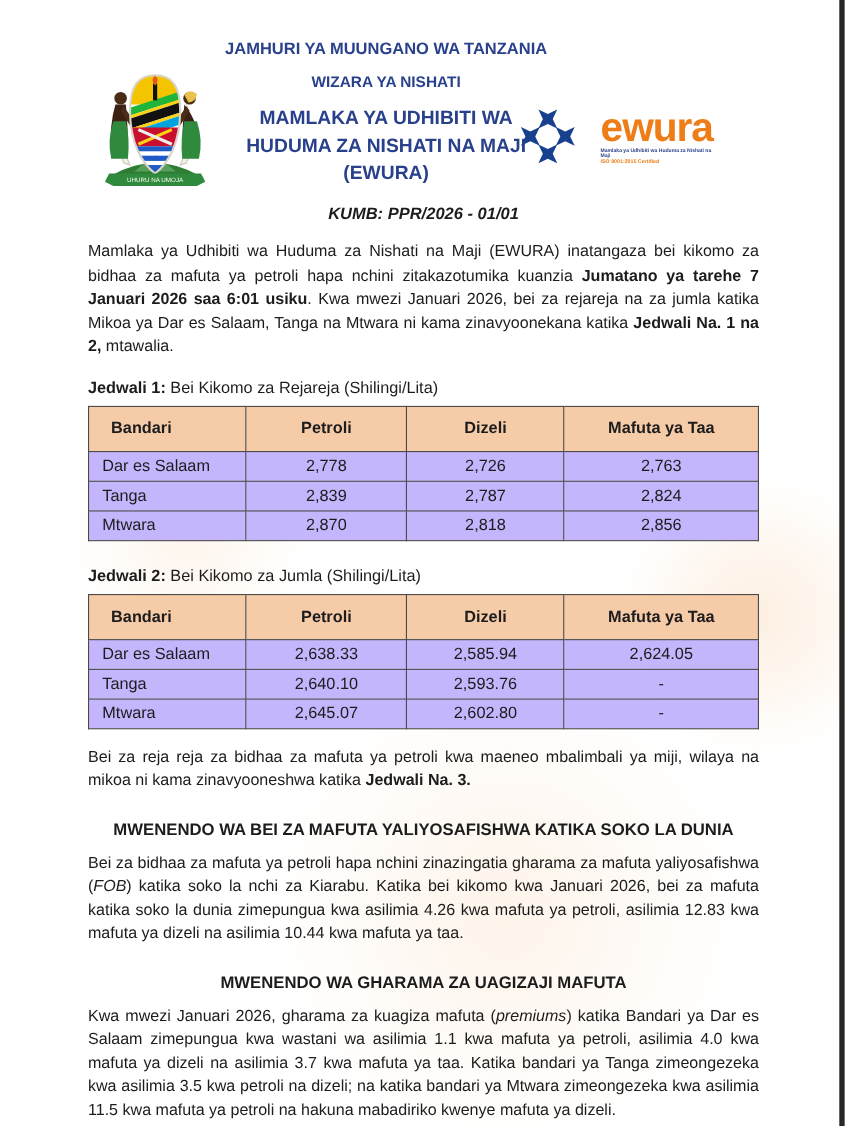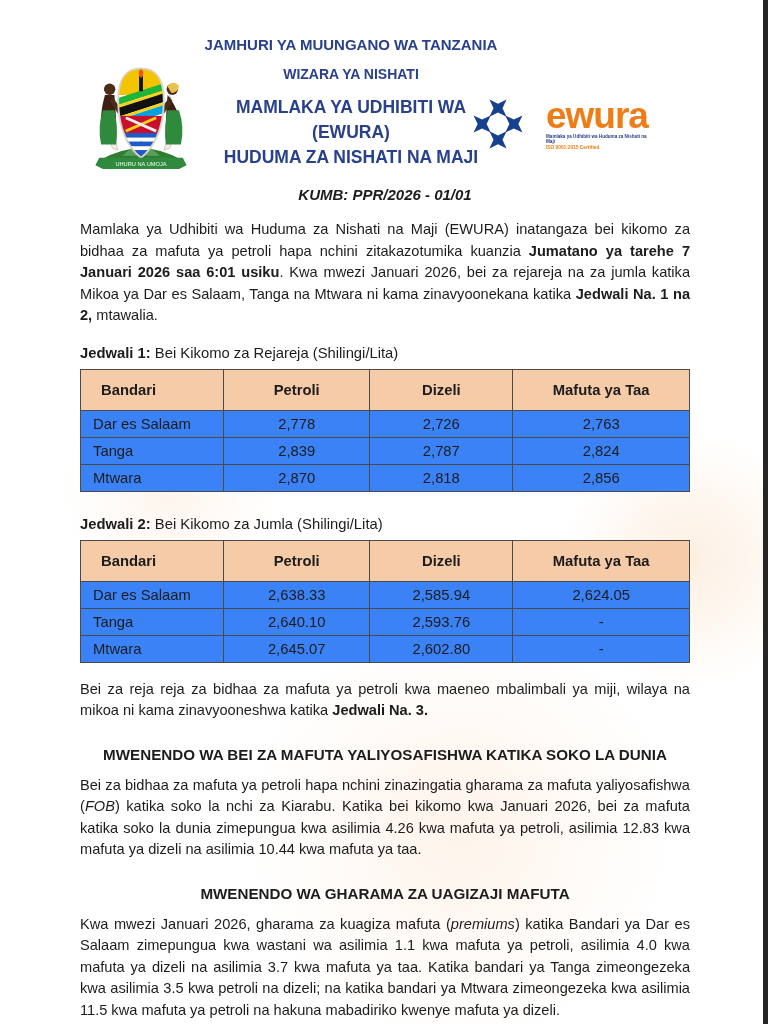--- a/index.html
+++ b/index.html
@@ -66,21 +66,21 @@
     font-size:14.8px;
   }
   table.price th,table.price td{
     border:1.4px solid #4a4a4a;padding:0 8px;
   }
   table.price th{
     background:var(--table-header-bg,#f6cba8);
     height:40px;font-weight:bold;text-align:center;
   }
   table.price th:first-child{text-align:left;padding-left:20px;}
-  table.price td{height:26px;text-align:center;background:#3b82f6;}
+  table.price td{height:26px;text-align:center;background:#c4b5fd;}
   table.price td:first-child{text-align:left;padding-left:12px;}
   table.price col.c1{width:23.5%;}
   table.price col.c2{width:24%;}
   table.price col.c3{width:23.5%;}
   table.price col.c4{width:29%;}
   .sec-heading{
     font-weight:bold;font-size:15.2px;margin:24px 0 0 0;text-align:center;
   }
 </style>
 </head>
@@ -144,22 +144,22 @@
       <path d="M60,12 C76,12 84,22 84,46 C84,76 73,96 60,106 C47,96 36,76 36,46 C36,22 44,12 60,12 Z" fill="none" stroke="#d9d4c8" stroke-width="2"></path>
 
       <path d="M16,106 L104,106 L108,114 L100,118 L20,118 L12,114 Z" fill="#2f8a3d"></path>
       <text x="60" y="114.5" text-anchor="middle" font-size="6" fill="#fdfdf2" font-family="Liberation Sans, sans-serif">UHURU NA UMOJA</text>
     </svg>
 
     <div class="head-text">
       <div class="ht1">JAMHURI YA MUUNGANO WA TANZANIA</div>
       <div class="ht2">WIZARA YA NISHATI</div>
       <div class="ht3">MAMLAKA YA UDHIBITI WA</div>
+      <div class="ht3">HUDUMA ZA NISHATI NA MAJI</div>
       <div class="ht3">(EWURA)</div>
-      <div class="ht3">HUDUMA ZA NISHATI NA MAJI</div>
     </div>
 
     <div class="ewura-logo">
       <svg class="ewura-mark" viewBox="0 0 60 60">
         <defs>
           <path id="st4" d="M0,-13 L3.4,-3.4 L13,0 L3.4,3.4 L0,13 L-3.4,3.4 L-13,0 L-3.4,-3.4 Z"></path>
         </defs>
         <use href="#st4" transform="translate(30,13) rotate(45)" fill="#17418e"></use>
         <use href="#st4" transform="translate(13,30) rotate(45)" fill="#17418e"></use>
         <use href="#st4" transform="translate(47,30) rotate(45)" fill="#17418e"></use>

